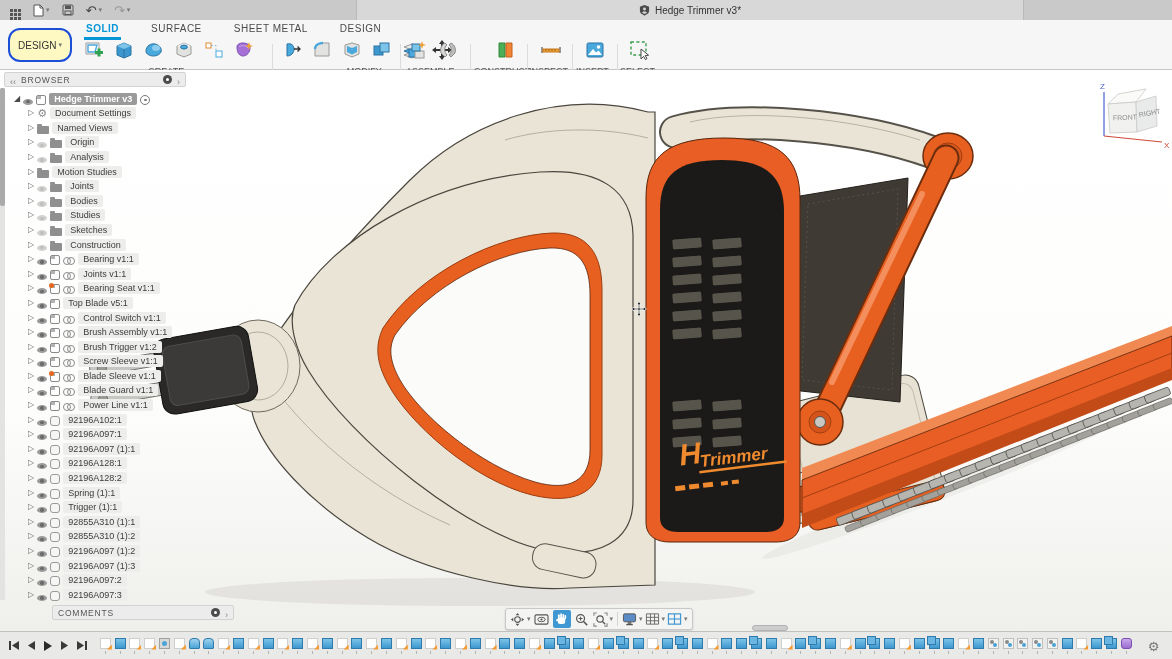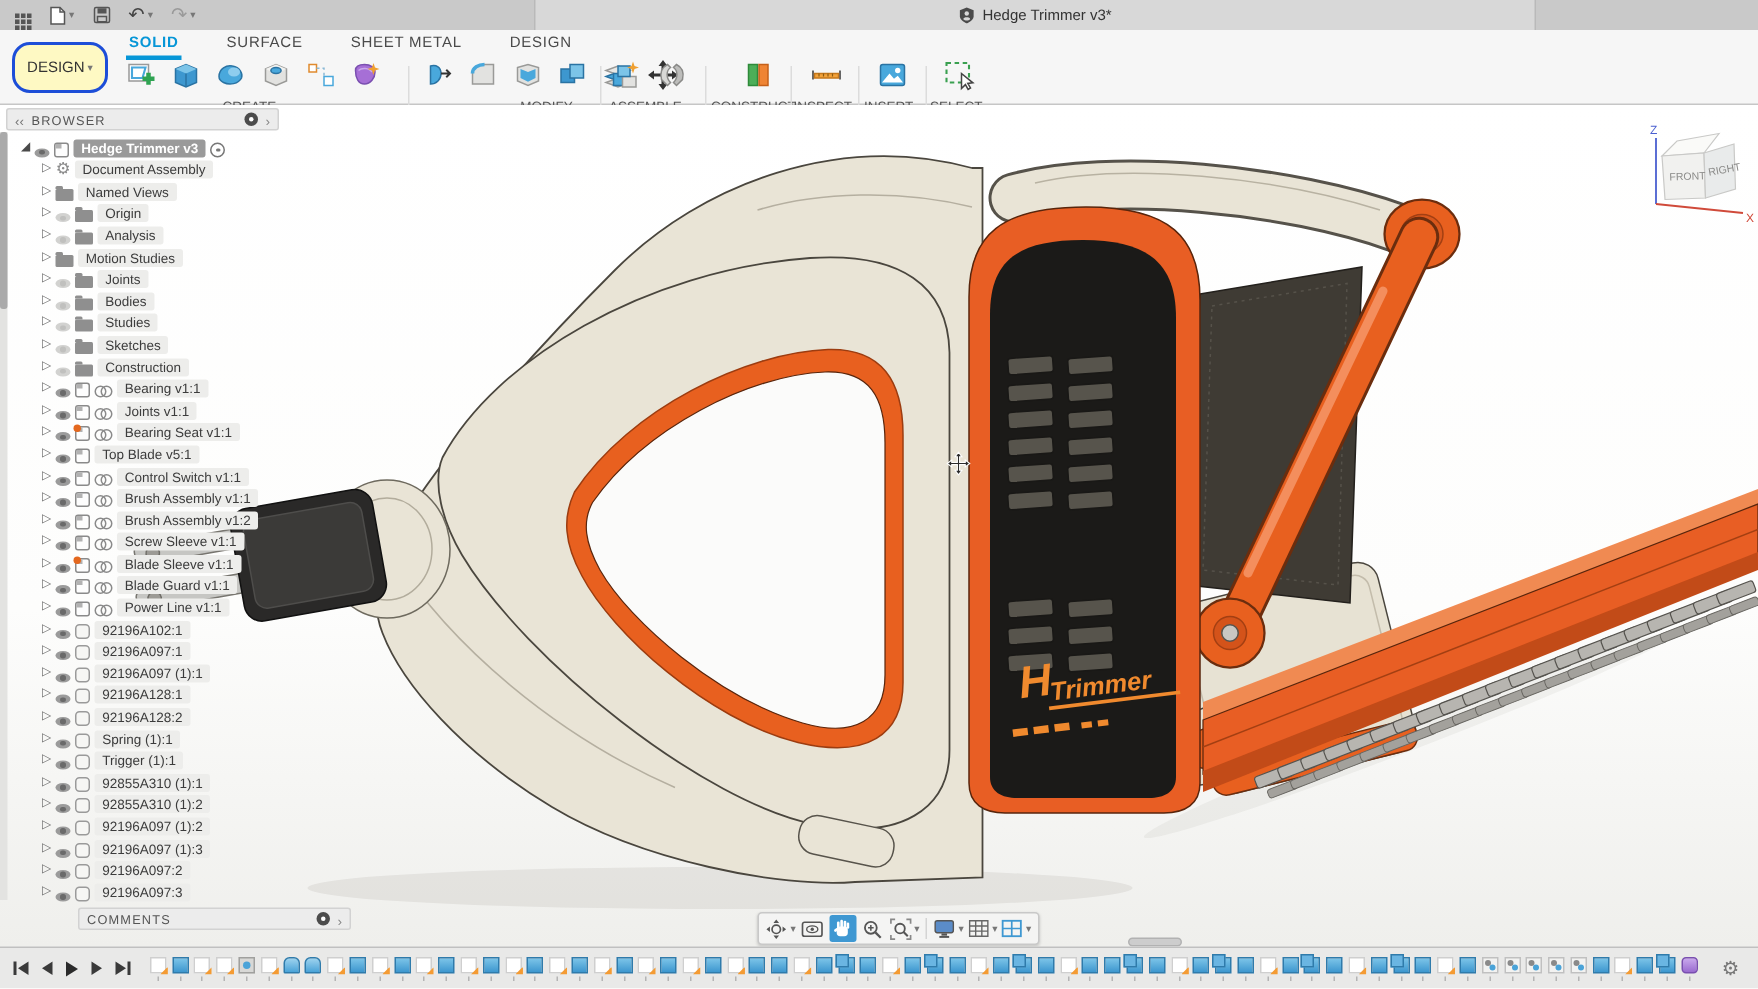--- a/index.html
+++ b/index.html
@@ -575,21 +575,21 @@
           <span class="ti">
               <span class="comp"></span>
             </span>
           <span class="lbl">Hedge Trimmer v3</span>
           <span class="target-circ"></span>
         </div>
 
       <div class="brow">
             <span class="tri"></span>
             <span class="ti gear"></span>
-            <span class="lbl">Document Assembly</span>
+            <span class="lbl">Document Settings</span>
           </div>
           <div class="brow">
             <span class="tri"></span>
             <span class="ti">
               <span class="folder"></span>
             </span>
             <span class="lbl">Named Views</span>
           </div>
           <div class="brow">
             <span class="tri"></span>
@@ -719,21 +719,21 @@
           </div>
           <div class="brow">
             <span class="tri"></span>
             <span class="eye"></span>
             <span class="ti">
               <span class="comp"></span>
             </span>
             <span class="ti">
               <span class="link"></span>
             </span>
-            <span class="lbl">Brush Assembly v1:2</span>
+            <span class="lbl">Brush Trigger v1:2</span>
           </div>
           <div class="brow">
             <span class="tri"></span>
             <span class="eye"></span>
             <span class="ti">
               <span class="comp"></span>
             </span>
             <span class="ti">
               <span class="link"></span>
             </span>

